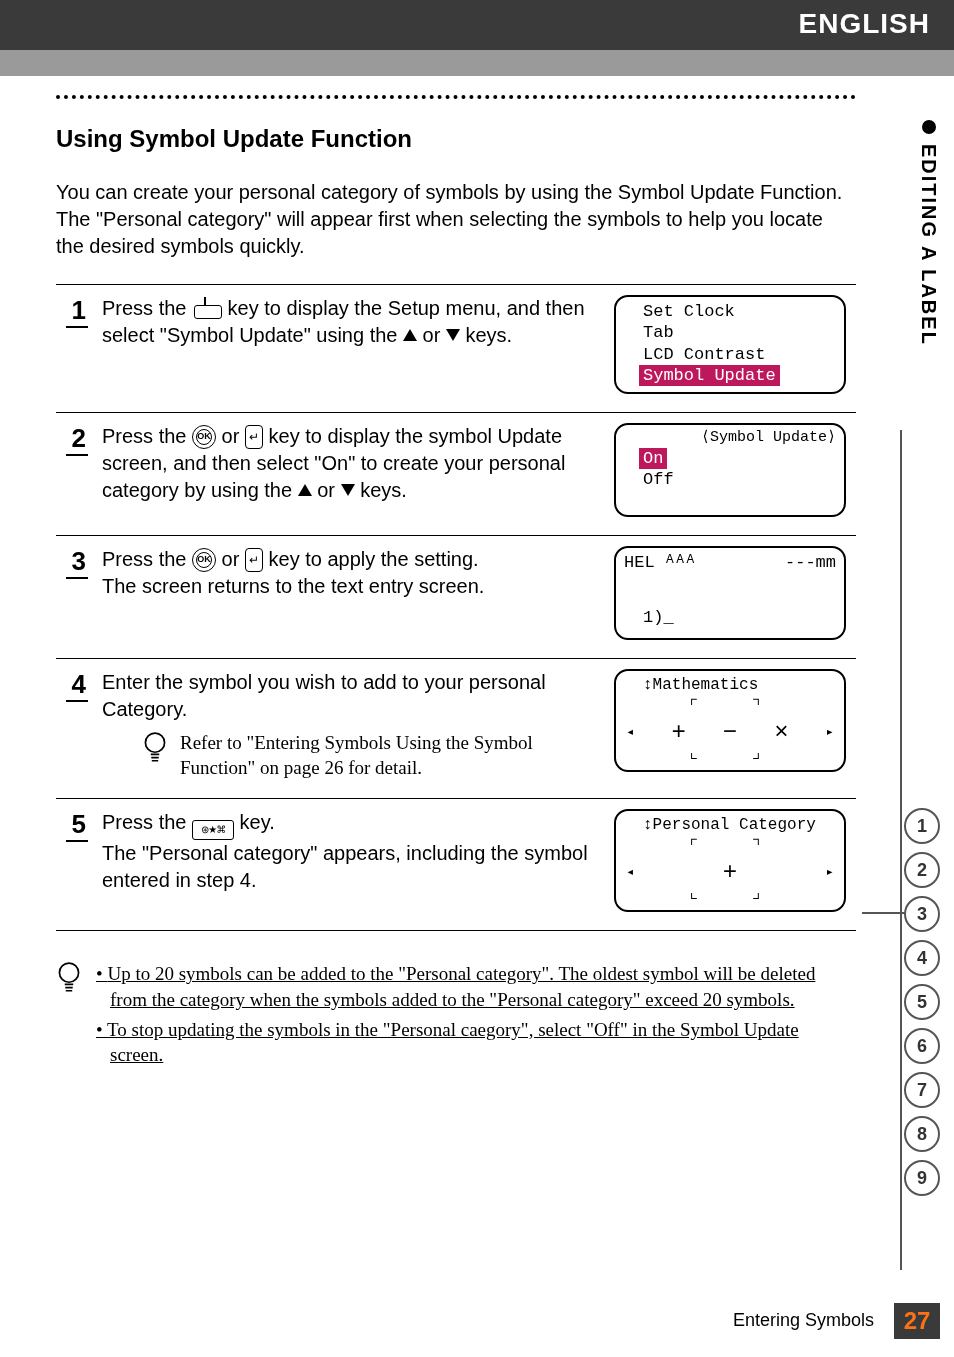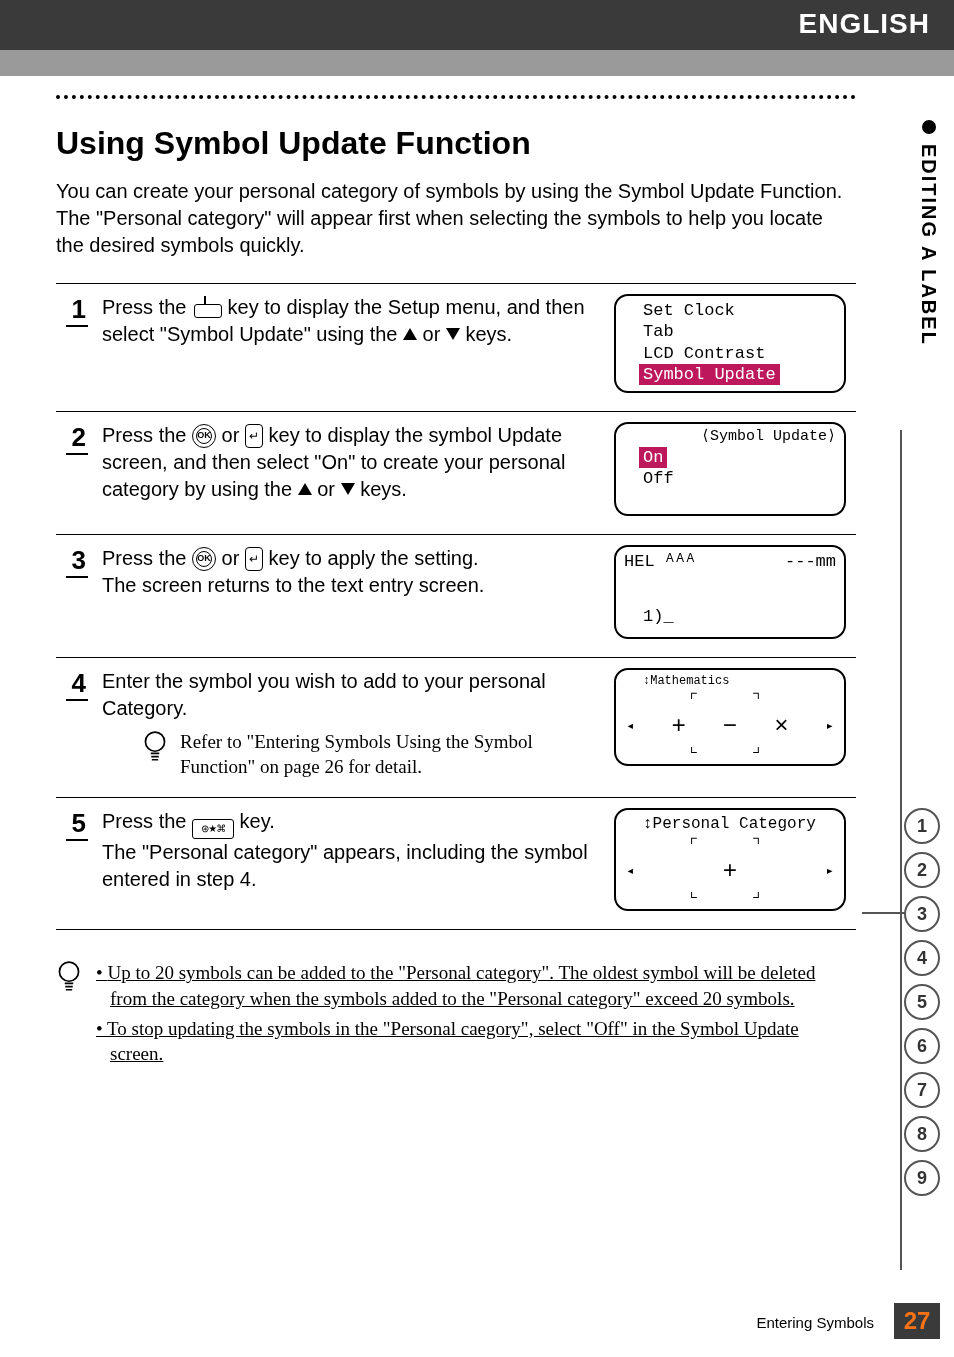--- a/index.html
+++ b/index.html
@@ -6,21 +6,21 @@
   html, body { width: 954px; height: 1357px; font-family: Arial, Helvetica, sans-serif; background: #fff; color: #000; }
   .page { position: relative; width: 954px; height: 1357px; }
   .topbar { position: absolute; top: 0; left: 0; right: 0; height: 72px; background: #fff; }
   .topbar-dark { position: absolute; top: 0; left: 0; right: 0; height: 50px; background: #3a3a3a; }
   .topbar-light { position: absolute; top: 50px; left: 0; right: 0; height: 26px; background: #9a9a9a; }
   .english { position: absolute; top: 8px; right: 24px; color: #fff; font-weight: 900; font-size: 28px; letter-spacing: 1px; }
   .vtab { position: absolute; top: 120px; right: 14px; writing-mode: vertical-rl; text-orientation: mixed; font-weight: 900; font-size: 20px; letter-spacing: 2px; display: flex; align-items: center; gap: 10px; }
   .vtab .dot { width: 14px; height: 14px; background: #000; border-radius: 50%; display: inline-block; }
   .content { position: absolute; top: 95px; left: 56px; width: 800px; }
   .dots { border: none; border-top: 4px dotted #000; margin-bottom: 26px; height:0; }
-  h2.title { font-size: 32px; font-weight: bold; margin-bottom: 16px; }
+  h2.title { font-size: 24px; font-weight: bold; margin-bottom: 26px; }
   p.intro { font-size: 20px; line-height: 1.35; margin-bottom: 24px; }
   table.steps { width: 100%; border-collapse: collapse; }
   table.steps td { vertical-align: top; padding: 10px 4px 18px 4px; border-bottom: 1.5px solid #000; }
   table.steps td.num { width: 42px; font-size: 26px; font-weight: 900; text-align: right; padding-right: 10px; border-bottom: none; position: relative; }
   table.steps td.num .numline { border-bottom: 2.5px solid #000; display: inline-block; padding: 0 2px 0 6px; }
   table.steps td.txt { font-size: 20px; line-height: 1.35; border-bottom: none; }
   table.steps td.lcd-cell { width: 246px; border-bottom: none; }
   table.steps tr.steprow > td { border-bottom: 1.5px solid #000; }
   table.steps tr.steprow:first-child > td { border-top: 1.5px solid #000; }
   .key-setup { display:inline-block; width:30px; height:22px; position:relative; vertical-align:-4px;}
@@ -48,21 +48,21 @@
   .bulb { flex:0 0 auto; }
   .note-text { font-size:19px; font-family: Georgia, 'Times New Roman', serif; line-height:1.3;}
   .footnotes { margin-top:30px; display:flex; gap:14px; }
   .footnotes .note-body { font-family: Georgia, 'Times New Roman', serif; font-size:19px; line-height:1.35;}
   .footnotes .note-body p { text-indent:-14px; padding-left:14px; margin-bottom:4px;text-decoration:underline;}
   .side-nums { position:absolute; right:14px; top:808px; display:flex; flex-direction:column; gap:8px; align-items:center;}
   .side-nums .chip { width:36px; height:36px; border:2px solid #555; border-radius:18px; display:flex; align-items:center; justify-content:center; font-weight:900; font-size:18px; color:#333; background:#fff;}
   .side-nums .chip.active { background:#fff; box-shadow: 6px 0 0 -2px #fff, -40px 0 0 26px transparent; position:relative;}
   .side-nums .chip.active::before { content:""; position:absolute; left:-44px; top:14px; width:44px; height:2px; background:#555;}
   .side-vline { position:absolute; right:52px; top:430px; width:2px; height:840px; background:#555;}
-  .footer { position:absolute; bottom:26px; right:80px; font-size:15px;}
+  .footer { position:absolute; bottom:26px; right:80px; font-size:18px;}
   .pagebox { position:absolute; bottom:18px; right:14px; width:46px; height:36px; background:#3a3a3a; color:#f97316; font-weight:900; font-size:24px; display:flex; align-items:center; justify-content:center;}
   svg.bulb-svg { width:26px; height:34px; }
 </style>
 </head>
 <body>
 
 <div class="page">
 
   <div class="topbar">
     <div class="topbar-dark"></div>
@@ -159,21 +159,21 @@
               <svg class="bulb-svg" viewBox="0 0 24 32">
                     <circle cx="12" cy="11" r="9" fill="none" stroke="#000" stroke-width="1.6"></circle>
                     <path d="M8 22 h8 M8.5 25 h7 M9 28 h6" stroke="#000" stroke-width="1.6" fill="none"></path>
                   </svg>
             </span>
             <span class="note-text">Refer to "Entering Symbols Using the Symbol Function" on page 26 for detail.</span>
           </div>
         </td>
         <td class="lcd-cell">
           <div class="lcd tall">
-            <div class="row" style="font-size:12px;">↕<span>Mathematics</span></div>
+            <div class="row" style="font-size:16px;">↕<span>Mathematics</span></div>
             <div class="corner">⌜&nbsp;&nbsp;⌝</div>
             <div class="symrow">
               <span class="arrow">◂</span>
               <span class="sym">+</span>
               <span class="sym">−</span>
               <span class="sym">×</span>
               <span class="arrow">▸</span>
             </div>
             <div class="corner" style="margin-top:-6px">⌞&nbsp;&nbsp;⌟</div>
           </div>

